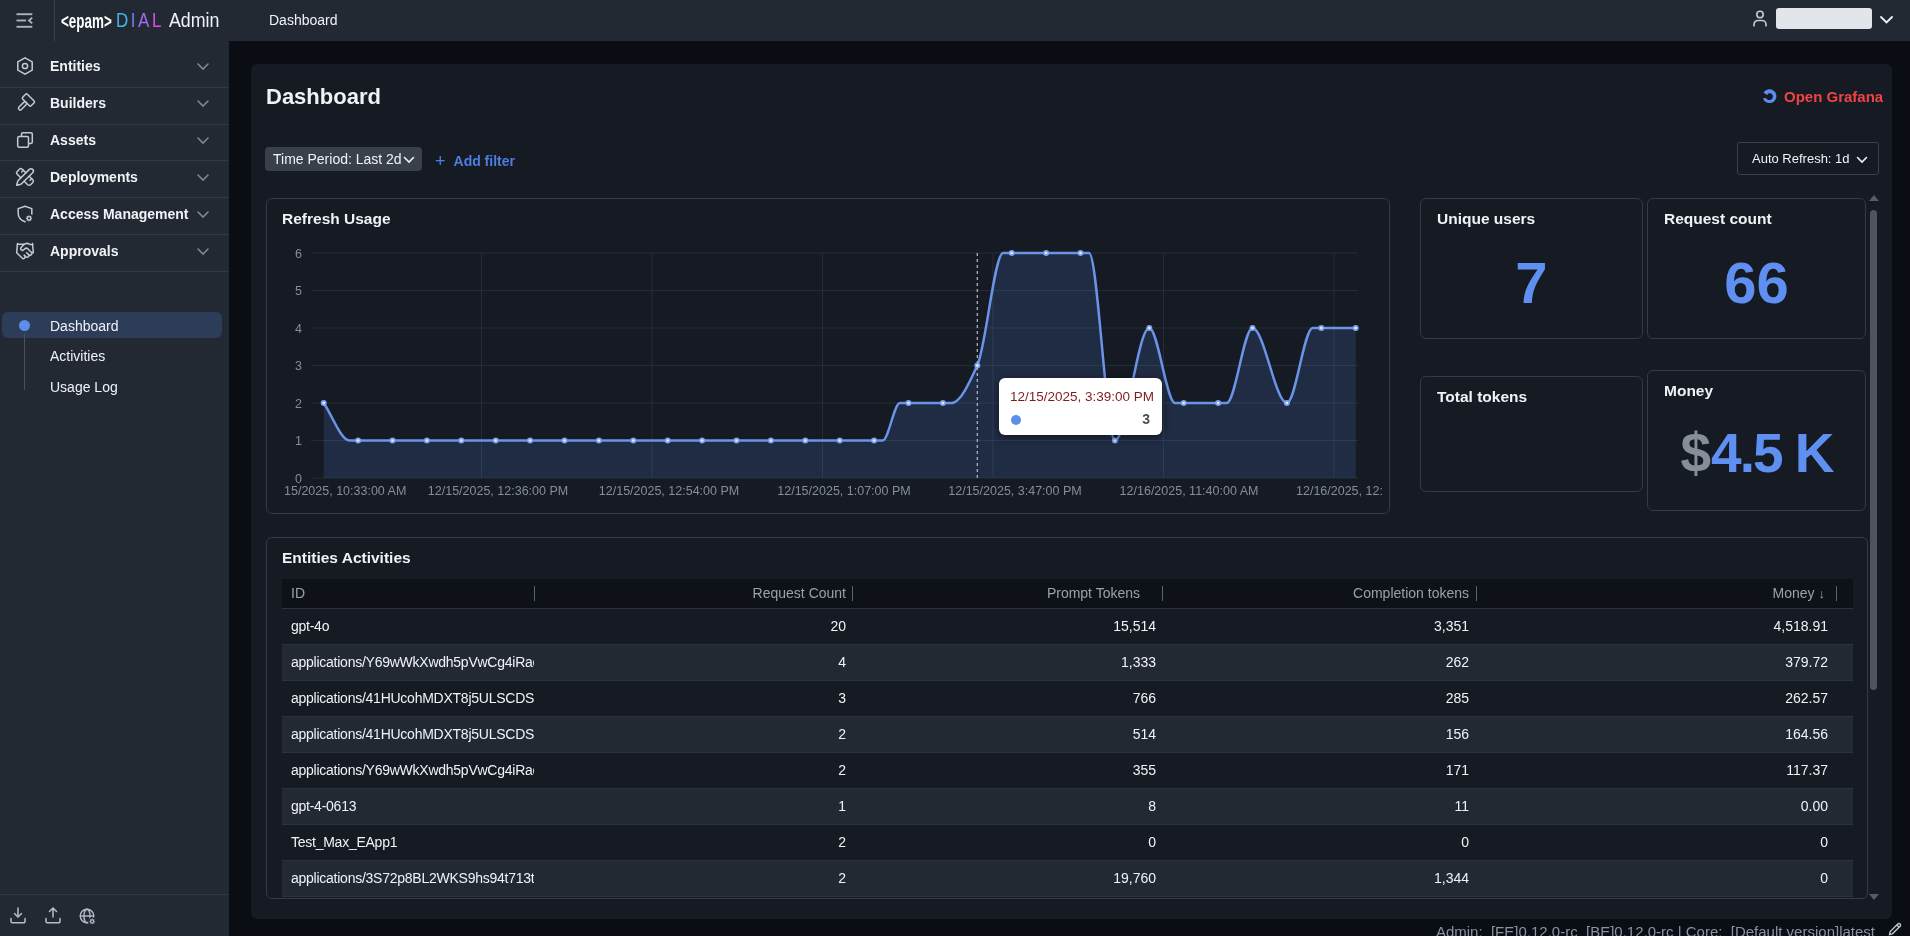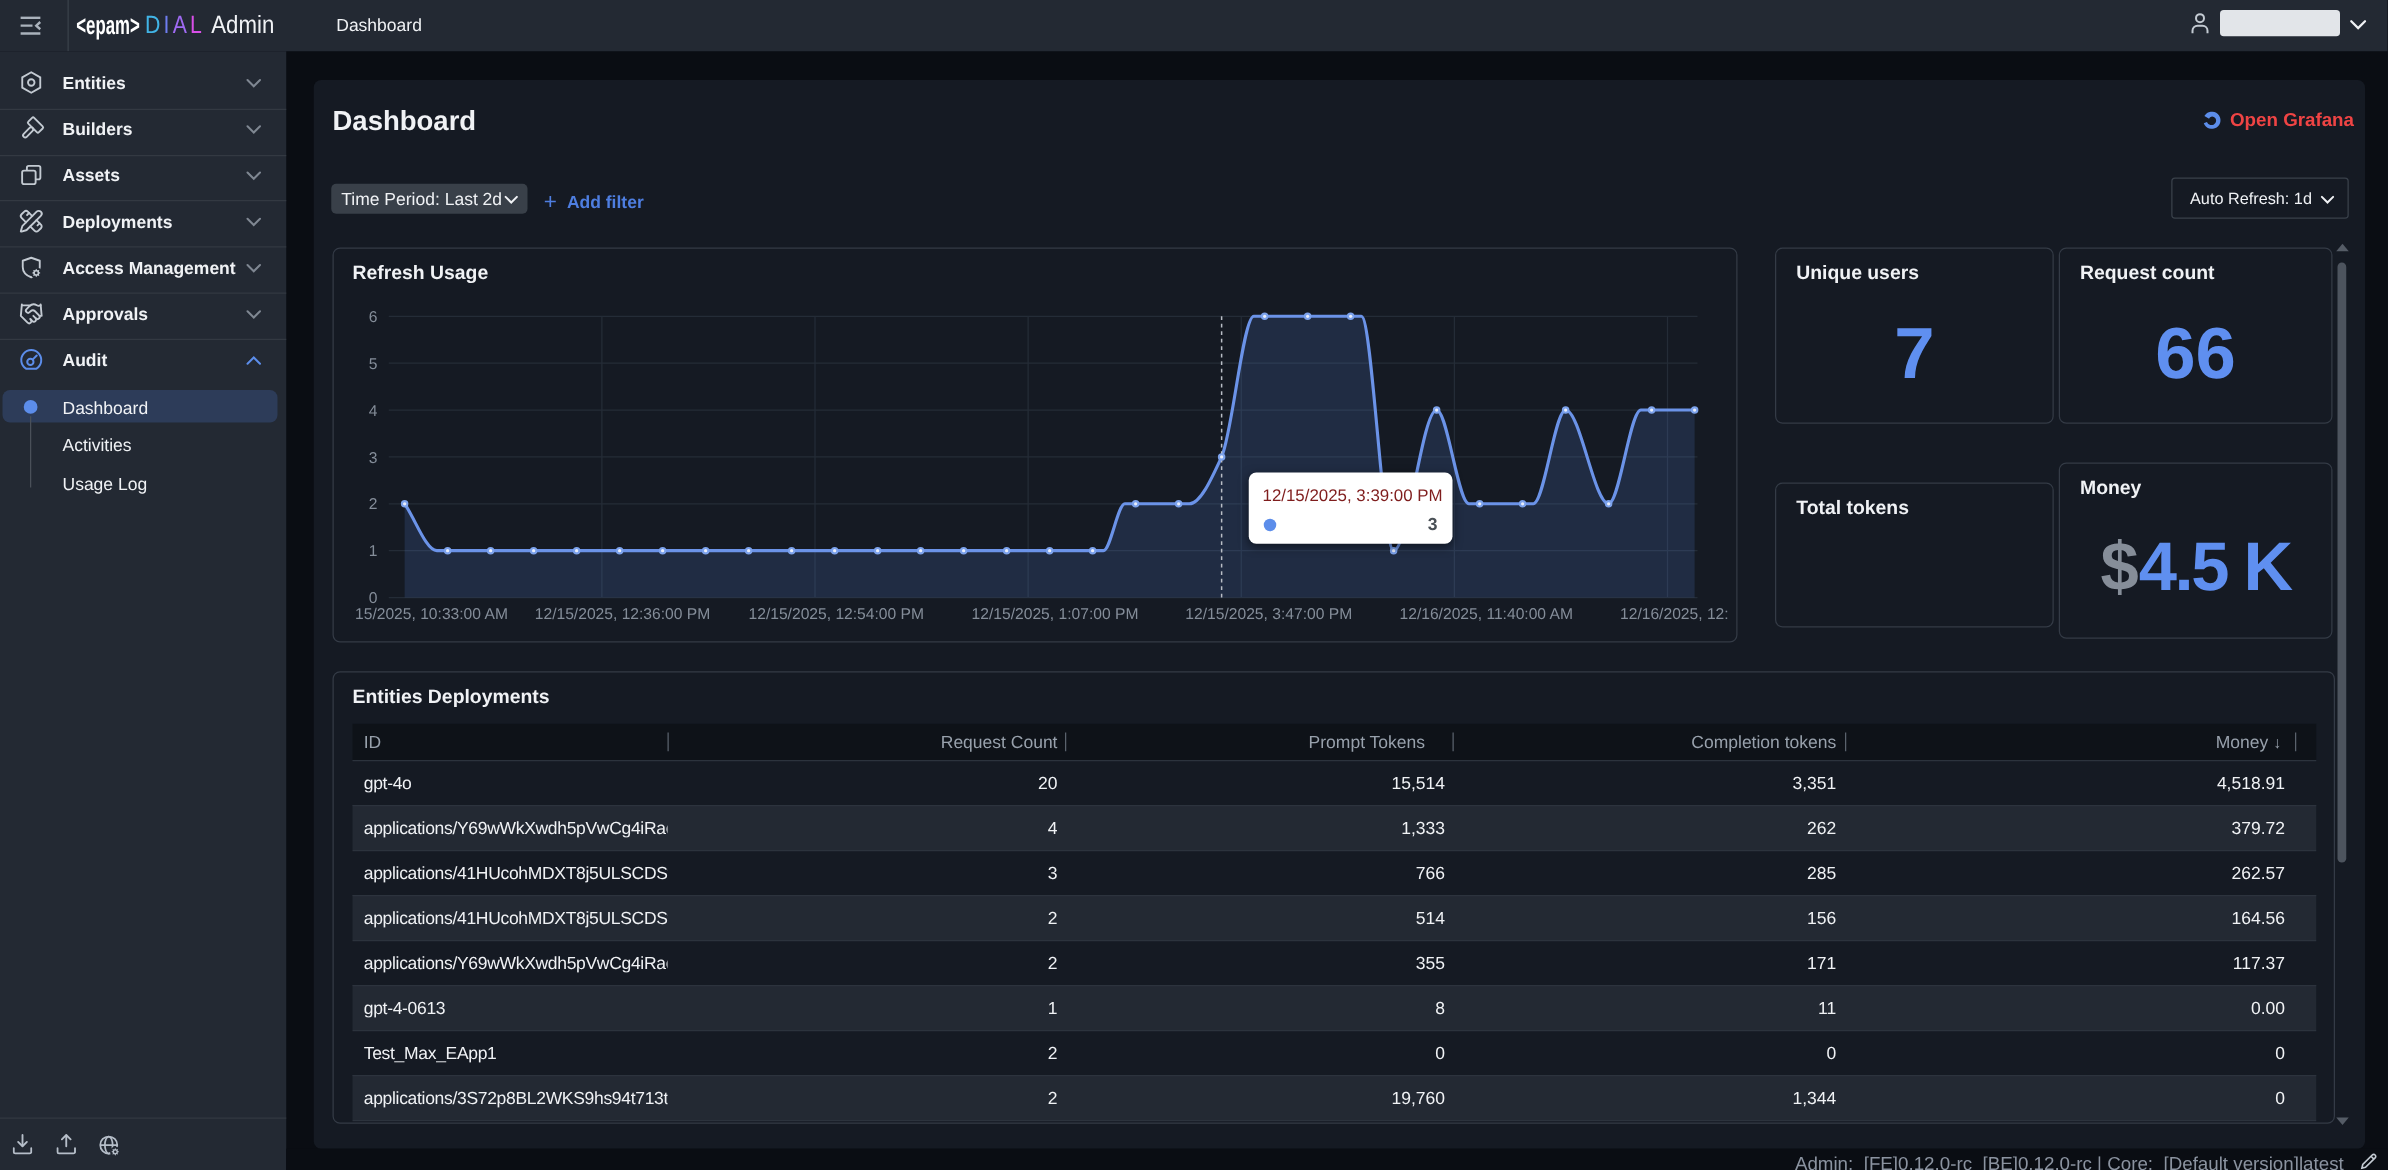--- a/index.html
+++ b/index.html
@@ -153,31 +153,20 @@
         <path d="M3 3 2 14l6.5 6.5a1 1 0 1 0 3-3"></path>
         <path d="M3 4h8"></path>
       </svg>
     <div class="lbl">Approvals</div>
     <svg class="chev" viewBox="0 0 14 9" fill="none" stroke="#7f8792" stroke-width="1.6" stroke-linecap="round">
         <path d="M2 2 L7 7 L12 2"></path>
       </svg>
   </div>
   <div class="mdiv" style="top:230px"></div>
 
-  <div class="mitem" style="top:229px">
-    <svg class="ic" viewBox="0 0 20 20" fill="none" stroke="#5c8dea" stroke-width="1.6" stroke-linecap="round" stroke-linejoin="round">
-        <path d="M5.8 16.9 A8 8 0 1 1 14.2 16.9 L5.8 16.9 Z"></path>
-        <circle cx="9.3" cy="11.5" r="2.5"></circle>
-        <path d="M11.1 9.7 L14.4 6.4"></path>
-      </svg>
-    <div class="lbl">Audit</div>
-    <svg class="chev" viewBox="0 0 14 9" fill="none" stroke="#5c8dea" stroke-width="1.6" stroke-linecap="round">
-        <path d="M2 7 L7 2 L12 7"></path>
-      </svg>
-  </div>
   <div id="subsel"></div>
   <div class="subdot"></div>
   <div class="subline"></div>
   <div class="sublbl" style="top:277px">Dashboard</div>
   <div class="sublbl" style="top:307px">Activities</div>
   <div class="sublbl" style="top:338px">Usage Log</div>
   <div id="sb-bot-div"></div>
   <svg class="abs" style="left:10px;top:866px" width="16" height="17" viewBox="0 0 16 17" fill="none" stroke="#b6bec9" stroke-width="1.5" stroke-linecap="round" stroke-linejoin="round">
       <path d="M8 1 V9.5"></path>
       <path d="M4.5 6.5 L8 10 L11.5 6.5"></path>
@@ -326,30 +315,30 @@
   </div>
 
   <div class="card" style="left:1169px;top:134px;width:223px;height:141px;">
     <div class="ctitle" style="left:16px">Unique users</div>
     <div class="statnum">7</div>
   </div>
   <div class="card" style="left:1396px;top:134px;width:219px;height:141px;">
     <div class="ctitle" style="left:16px">Request count</div>
     <div class="statnum">66</div>
   </div>
-  <div class="card" style="left:1169px;top:322px;width:223px;height:116px;">
+  <div class="card" style="left:1169px;top:312px;width:223px;height:116px;">
     <div class="ctitle" style="left:16px">Total tokens</div>
   </div>
   <div class="card" style="left:1396px;top:306px;width:219px;height:141px;">
     <div class="ctitle" style="left:16px">Money</div>
     <div class="statnum sm"><span style="color:#868e99;margin-right:2px">$</span>4.5 K</div>
   </div>
 
   <div class="card" id="tblcard">
-    <div class="ctitle">Entities Deployments</div>
+    <div class="ctitle">Entities Activities</div>
     <div id="tbl">
         <div id="thead">
           <div class="cell" style="left:9px;top:6px">ID</div>
           <div class="cell rgt" style="left:264px;top:6px;width:300px">Request Count</div>
           <div class="cell rgt" style="left:558px;top:6px;width:300px">Prompt Tokens</div>
           <div class="cell rgt" style="left:884px;top:6px;width:303px">Completion tokens</div>
           <div class="cell rgt" style="left:1198px;top:6px;width:345px">Money <span style="font-size:13px">↓</span></div>
           <div style="position:absolute;left:252px;top:7px;width:1px;height:15px;background:#5a626c"></div>
           <div style="position:absolute;left:570px;top:7px;width:1px;height:15px;background:#5a626c"></div>
           <div style="position:absolute;left:880px;top:7px;width:1px;height:15px;background:#5a626c"></div>

